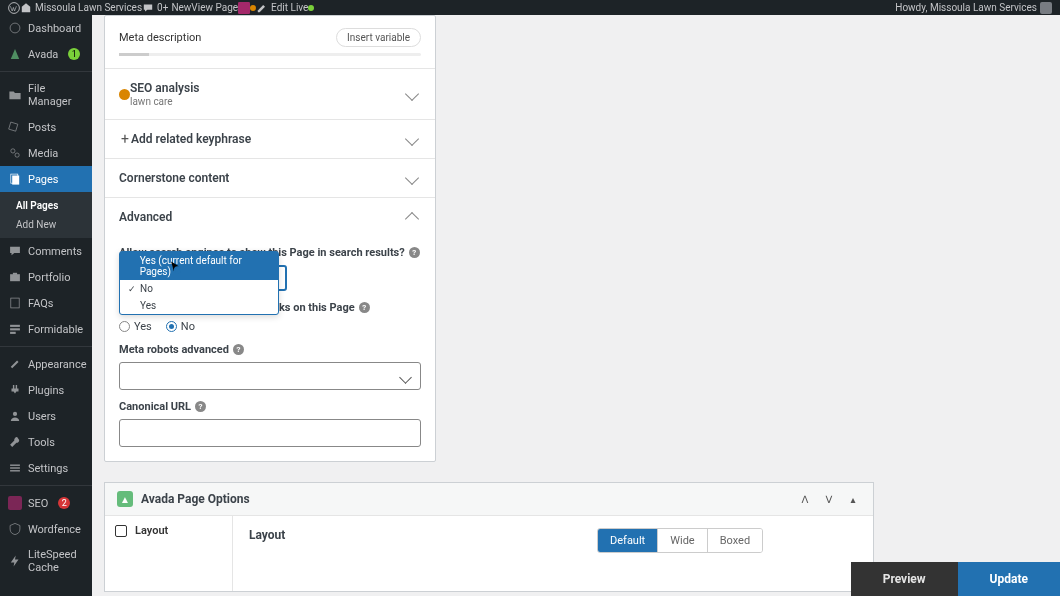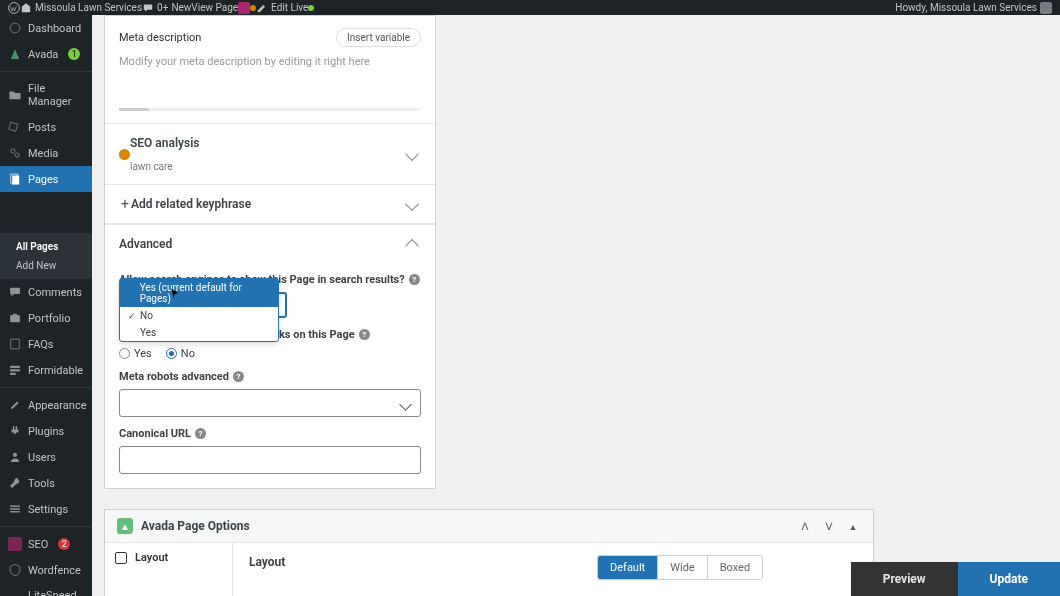--- a/index.html
+++ b/index.html
@@ -16,21 +16,21 @@
 .avatar-small { width: 12px; height: 12px; background: #787c82; border-radius: 2px; }
 
 .layout { display: flex; min-height: calc(100vh - 15px); }
 
 
 .sidebar { width: 92px; background: #1d2327; color: #c3c4c7; flex-shrink: 0; }
 .menu-item { display: flex; align-items: center; gap: 6px; padding: 6px 8px; font-size: 11px; cursor: pointer; position: relative; }
 .menu-item.current { background: #2271b1; color: #fff; }
 .menu-item .micon { width: 14px; height: 14px; flex-shrink: 0; opacity: 0.7; }
 .menu-item.current .micon { opacity: 1; }
-.submenu { background: #2c3338; padding: 4px 0; margin-top: 41px; }
+.submenu { background: #2c3338; padding: 4px 0; }
 .submenu-item { padding: 4px 8px 4px 16px; font-size: 10px; color: #c3c4c7; cursor: pointer; }
 .submenu-item.current { color: #fff; font-weight: 600; }
 .badge { display: inline-flex; align-items: center; justify-content: center; min-width: 12px; height: 12px; border-radius: 6px; font-size: 9px; padding: 0 3px; margin-left: 4px; }
 .badge.red { background: #d63638; color: #fff; }
 .badge.green { background: #7ad03a; color: #000; }
 .sep { border-top: 1px solid #32373c; margin: 4px 0; }
 
 
 .main { flex: 1; padding: 0 12px; }
 .metabox { background: #fff; border: 1px solid #ccd0d4; border-radius: 2px; width: 332px; margin-bottom: 20px; }
@@ -43,21 +43,21 @@
 
 .insert-var-btn { background: transparent; border: 1px solid #ddd; padding: 3px 10px; font-size: 10px; color: #555; border-radius: 10px; cursor: pointer; }
 .textarea { width: 100%; height: 48px; border: none; resize: none; font-size: 11px; color: #888; padding: 2px 0; }
 .textarea::placeholder { color: #999; }
 .progress-line { height: 3px; background: #eee; border-radius: 2px; margin-top: 4px; }
 .progress-line .prog { height: 100%; background: #ccc; width: 10%; }
 
 .accordion { display: flex; align-items: center; justify-content: space-between; padding: 12px 14px; cursor: pointer; }
 .accordion-left { display: flex; align-items: center; gap: 0; }
 .acc-title { font-size: 12px; font-weight: 600; }
-.acc-sub { font-size: 10px; color: #777; margin-top: 11px; }
+.acc-sub { font-size: 10px; color: #777; margin-top: 1px; }
 .chev { width: 10px; height: 10px; border-right: 1.5px solid #888; border-bottom: 1.5px solid #888; transform: rotate(45deg); margin-right: 4px; }
 .chev.up { transform: rotate(-135deg); margin-top: 4px; }
 .dot-orange { width: 11px; height: 11px; border-radius: 50%; background: #d98500; display: inline-block; }
 .plus-icon { width: 12px; height: 12px; display: flex; align-items: center; justify-content: center; font-size: 14px; color: #555; }
 
 .adv-body { padding: 0 14px 14px; }
 .field-group { margin-top: 10px; }
 .field-title { font-size: 11px; font-weight: 700; display: flex; align-items: center; gap: 4px; }
 .help-icon { width: 11px; height: 11px; border-radius: 50%; background: #888; color: #fff; font-size: 8px; display: inline-flex; align-items: center; justify-content: center; }
 
@@ -292,21 +292,20 @@
   </div>
 
   <div class="main">
 
     <div class="metabox">
       <div class="mb-section">
         <div class="label-row">
           <span class="field-label small-label">Meta description</span>
           <button class="insert-var-btn">Insert variable</button>
         </div>
-        <textarea class="textarea" placeholder="Modify your meta description by editing it right here" style=""></textarea>
         <div class="progress-line">
             <div class="prog"></div>
           </div>
       </div>
 
       <div class="mb-divider"></div>
       <div class="accordion">
         <div class="accordion-left">
           <span class="dot-orange"></span>
           <div>
@@ -320,20 +319,24 @@
       <div class="mb-divider"></div>
       <div class="accordion">
         <div class="accordion-left">
           <span class="plus-icon">+</span>
           <span class="acc-title">Add related keyphrase</span>
         </div>
         <span class="chev"></span>
       </div>
 
       <div class="mb-divider"></div>
+      <div class="accordion">
+        <span class="acc-title">Cornerstone content</span>
+        <span class="chev"></span>
+      </div>
 
       <div class="mb-divider"></div>
       <div class="accordion">
         <span class="acc-title">Advanced</span>
         <span class="chev up"></span>
       </div>
 
       <div class="adv-body">
         <div class="field-group" style="position:relative">
           <div class="field-title">

